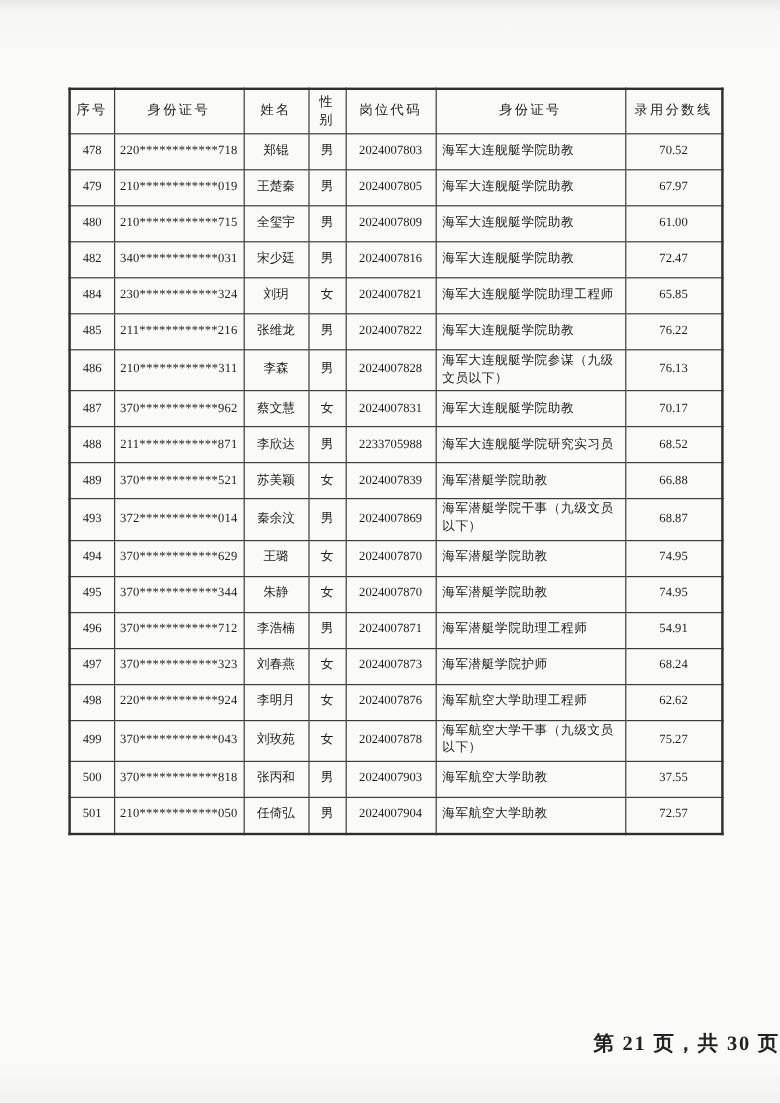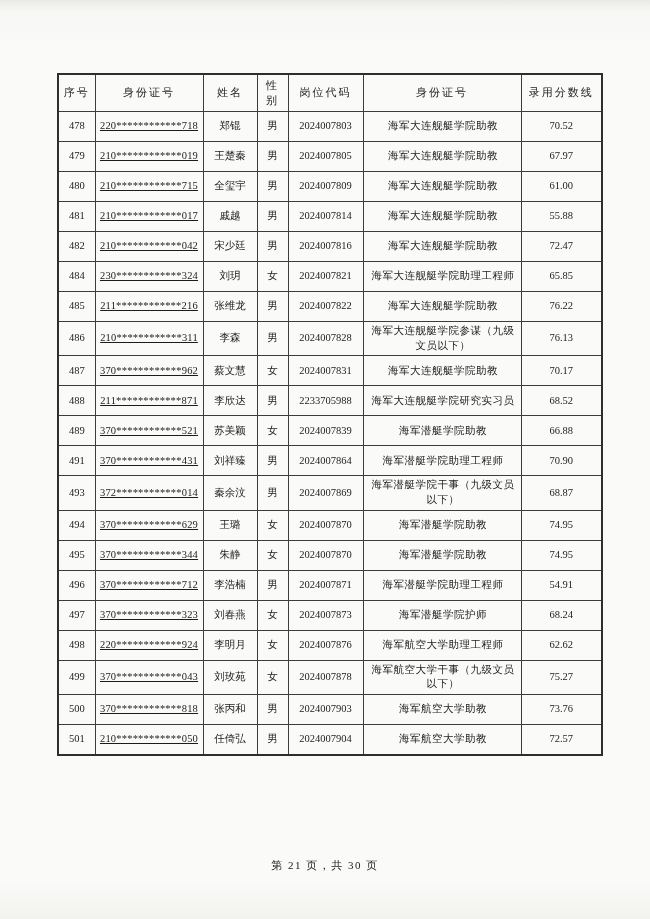--- a/index.html
+++ b/index.html
@@ -42,37 +42,37 @@
   }
   .score-table th {
     height: 32px;
     font-size: 11px;
     letter-spacing: 2px;
   }
   .score-table td {
     height: 25px; 
   }
   .score-table td.cell-position {
-    text-align: center;
+    text-align: left;
     padding-left: 5px;
     letter-spacing: 0.5px;
   }
   .score-table td.cell-id {
     letter-spacing: 0.2px;
-    text-decoration: underline;
   }
   .page-footer {
     position: absolute;
     top: 858px;
     left: 0;
     width: 100%;
-    text-align: center;
-    font-size: 11px;
+    text-align: right;
+    font-size: 17px;
     letter-spacing: 1.5px;
     color: #222;
+    font-weight: bold;
   }
 </style>
 </head>
 <body>
 
 <div class="scan-page">
 
   <table class="score-table">
     <colgroup>
         <col style="width: 37px;">
@@ -116,31 +116,22 @@
         <tr>
           <td class="cell-no">480</td>
           <td class="cell-id">210************715</td>
           <td class="cell-name">全玺宇</td>
           <td class="cell-gender">男</td>
           <td class="cell-code">2024007809</td>
           <td class="cell-position">海军大连舰艇学院助教</td>
           <td class="cell-score">61.00</td>
         </tr>
         <tr>
-          <td class="cell-no">481</td>
-          <td class="cell-id">210************017</td>
-          <td class="cell-name">戚越</td>
-          <td class="cell-gender">男</td>
-          <td class="cell-code">2024007814</td>
-          <td class="cell-position">海军大连舰艇学院助教</td>
-          <td class="cell-score">55.88</td>
-        </tr>
-        <tr>
           <td class="cell-no">482</td>
-          <td class="cell-id">210************042</td>
+          <td class="cell-id">340************031</td>
           <td class="cell-name">宋少廷</td>
           <td class="cell-gender">男</td>
           <td class="cell-code">2024007816</td>
           <td class="cell-position">海军大连舰艇学院助教</td>
           <td class="cell-score">72.47</td>
         </tr>
         <tr>
           <td class="cell-no">484</td>
           <td class="cell-id">230************324</td>
           <td class="cell-name">刘玥</td>
@@ -188,29 +179,20 @@
         <tr>
           <td class="cell-no">489</td>
           <td class="cell-id">370************521</td>
           <td class="cell-name">苏美颖</td>
           <td class="cell-gender">女</td>
           <td class="cell-code">2024007839</td>
           <td class="cell-position">海军潜艇学院助教</td>
           <td class="cell-score">66.88</td>
         </tr>
         <tr>
-          <td class="cell-no">491</td>
-          <td class="cell-id">370************431</td>
-          <td class="cell-name">刘祥臻</td>
-          <td class="cell-gender">男</td>
-          <td class="cell-code">2024007864</td>
-          <td class="cell-position">海军潜艇学院助理工程师</td>
-          <td class="cell-score">70.90</td>
-        </tr>
-        <tr>
           <td class="cell-no">493</td>
           <td class="cell-id">372************014</td>
           <td class="cell-name">秦余汶</td>
           <td class="cell-gender">男</td>
           <td class="cell-code">2024007869</td>
           <td class="cell-position">海军潜艇学院干事（九级文员以下）</td>
           <td class="cell-score">68.87</td>
         </tr>
         <tr>
           <td class="cell-no">494</td>
@@ -266,21 +248,21 @@
           <td class="cell-position">海军航空大学干事（九级文员以下）</td>
           <td class="cell-score">75.27</td>
         </tr>
         <tr>
           <td class="cell-no">500</td>
           <td class="cell-id">370************818</td>
           <td class="cell-name">张丙和</td>
           <td class="cell-gender">男</td>
           <td class="cell-code">2024007903</td>
           <td class="cell-position">海军航空大学助教</td>
-          <td class="cell-score">73.76</td>
+          <td class="cell-score">37.55</td>
         </tr>
         <tr>
           <td class="cell-no">501</td>
           <td class="cell-id">210************050</td>
           <td class="cell-name">任倚弘</td>
           <td class="cell-gender">男</td>
           <td class="cell-code">2024007904</td>
           <td class="cell-position">海军航空大学助教</td>
           <td class="cell-score">72.57</td>
         </tr>

